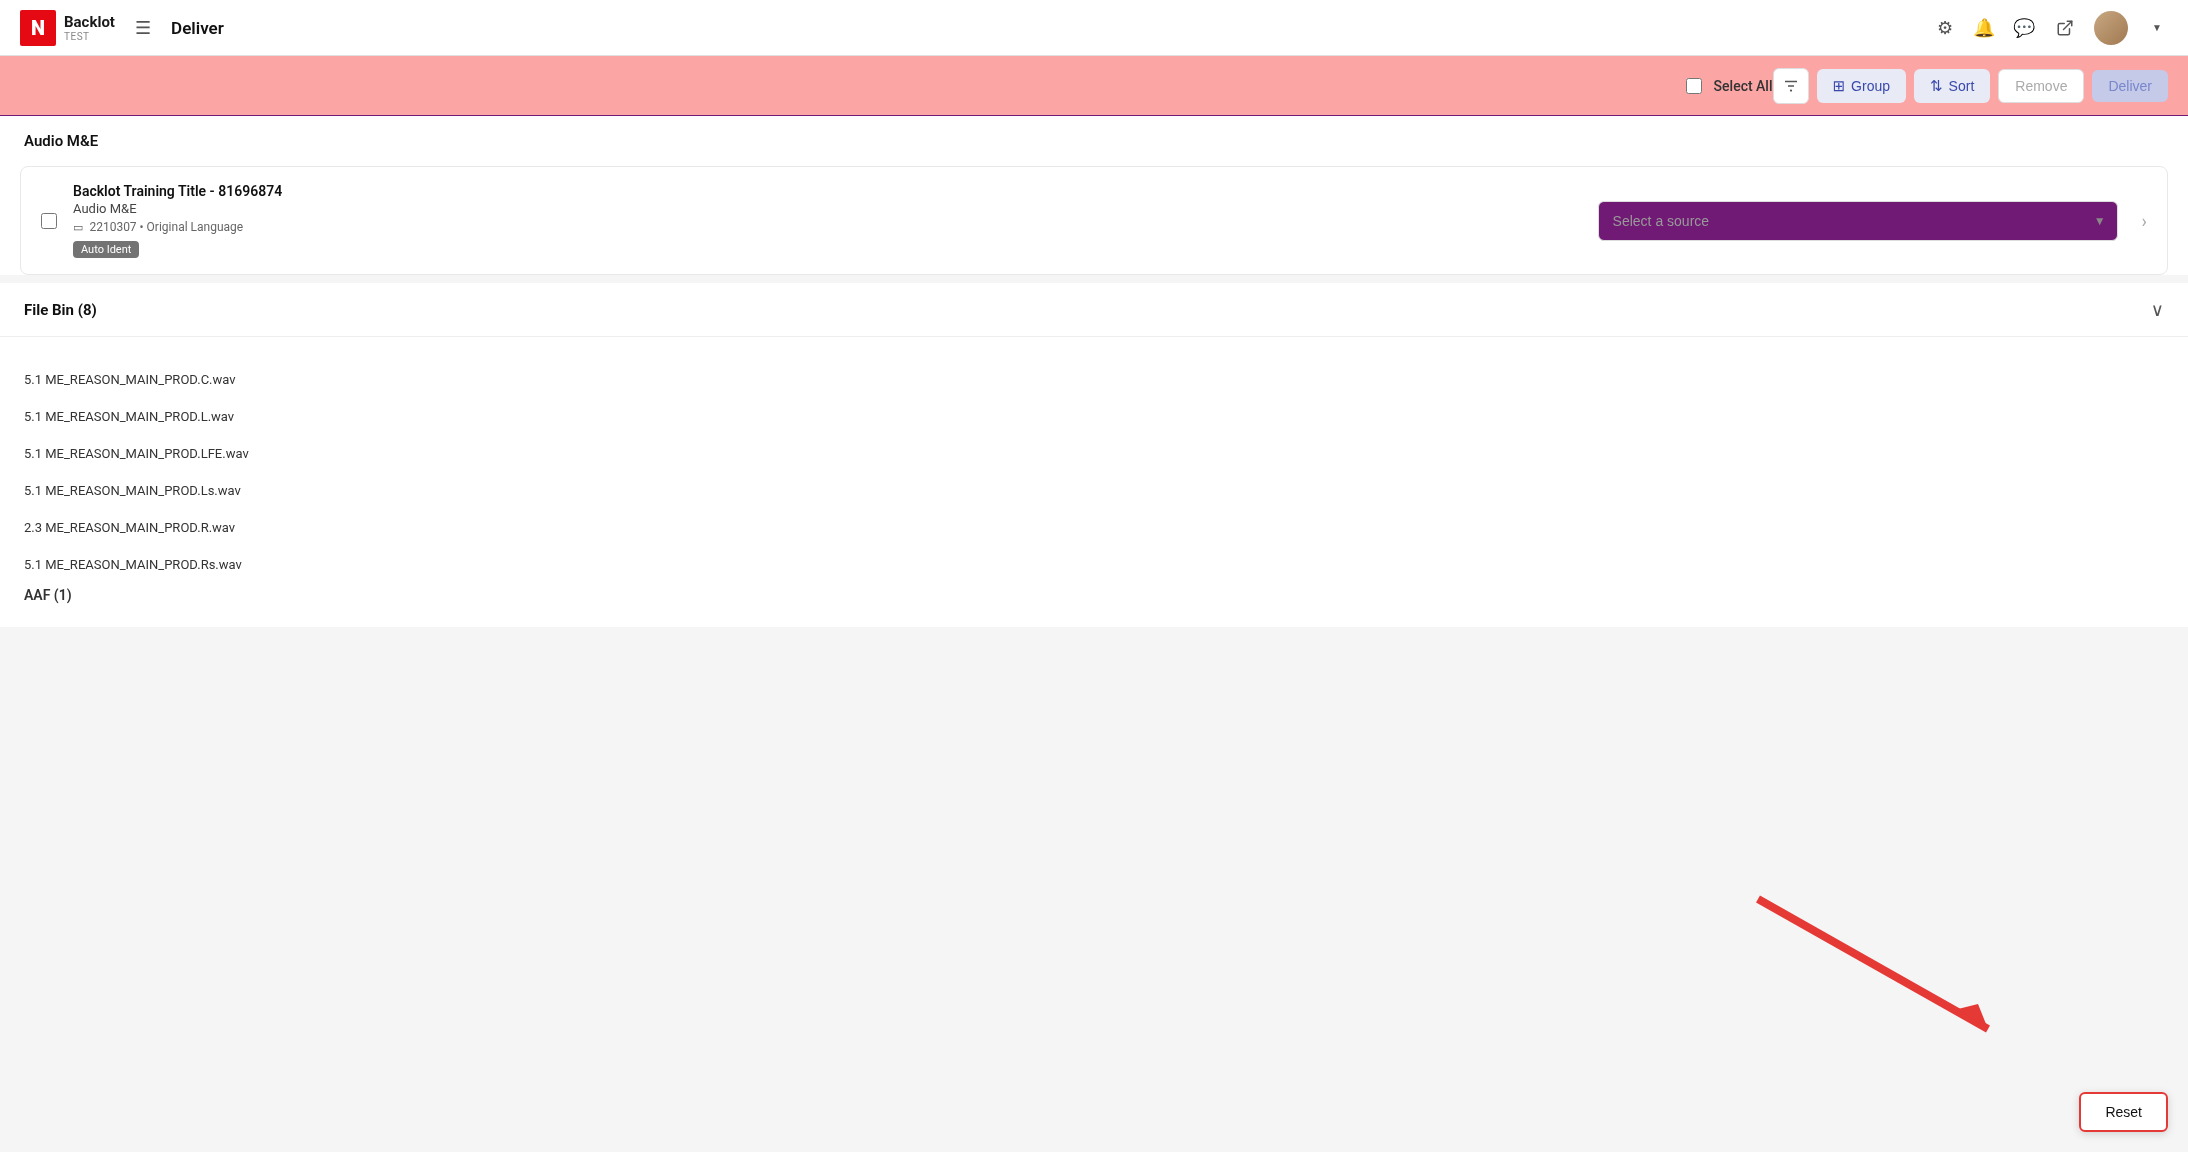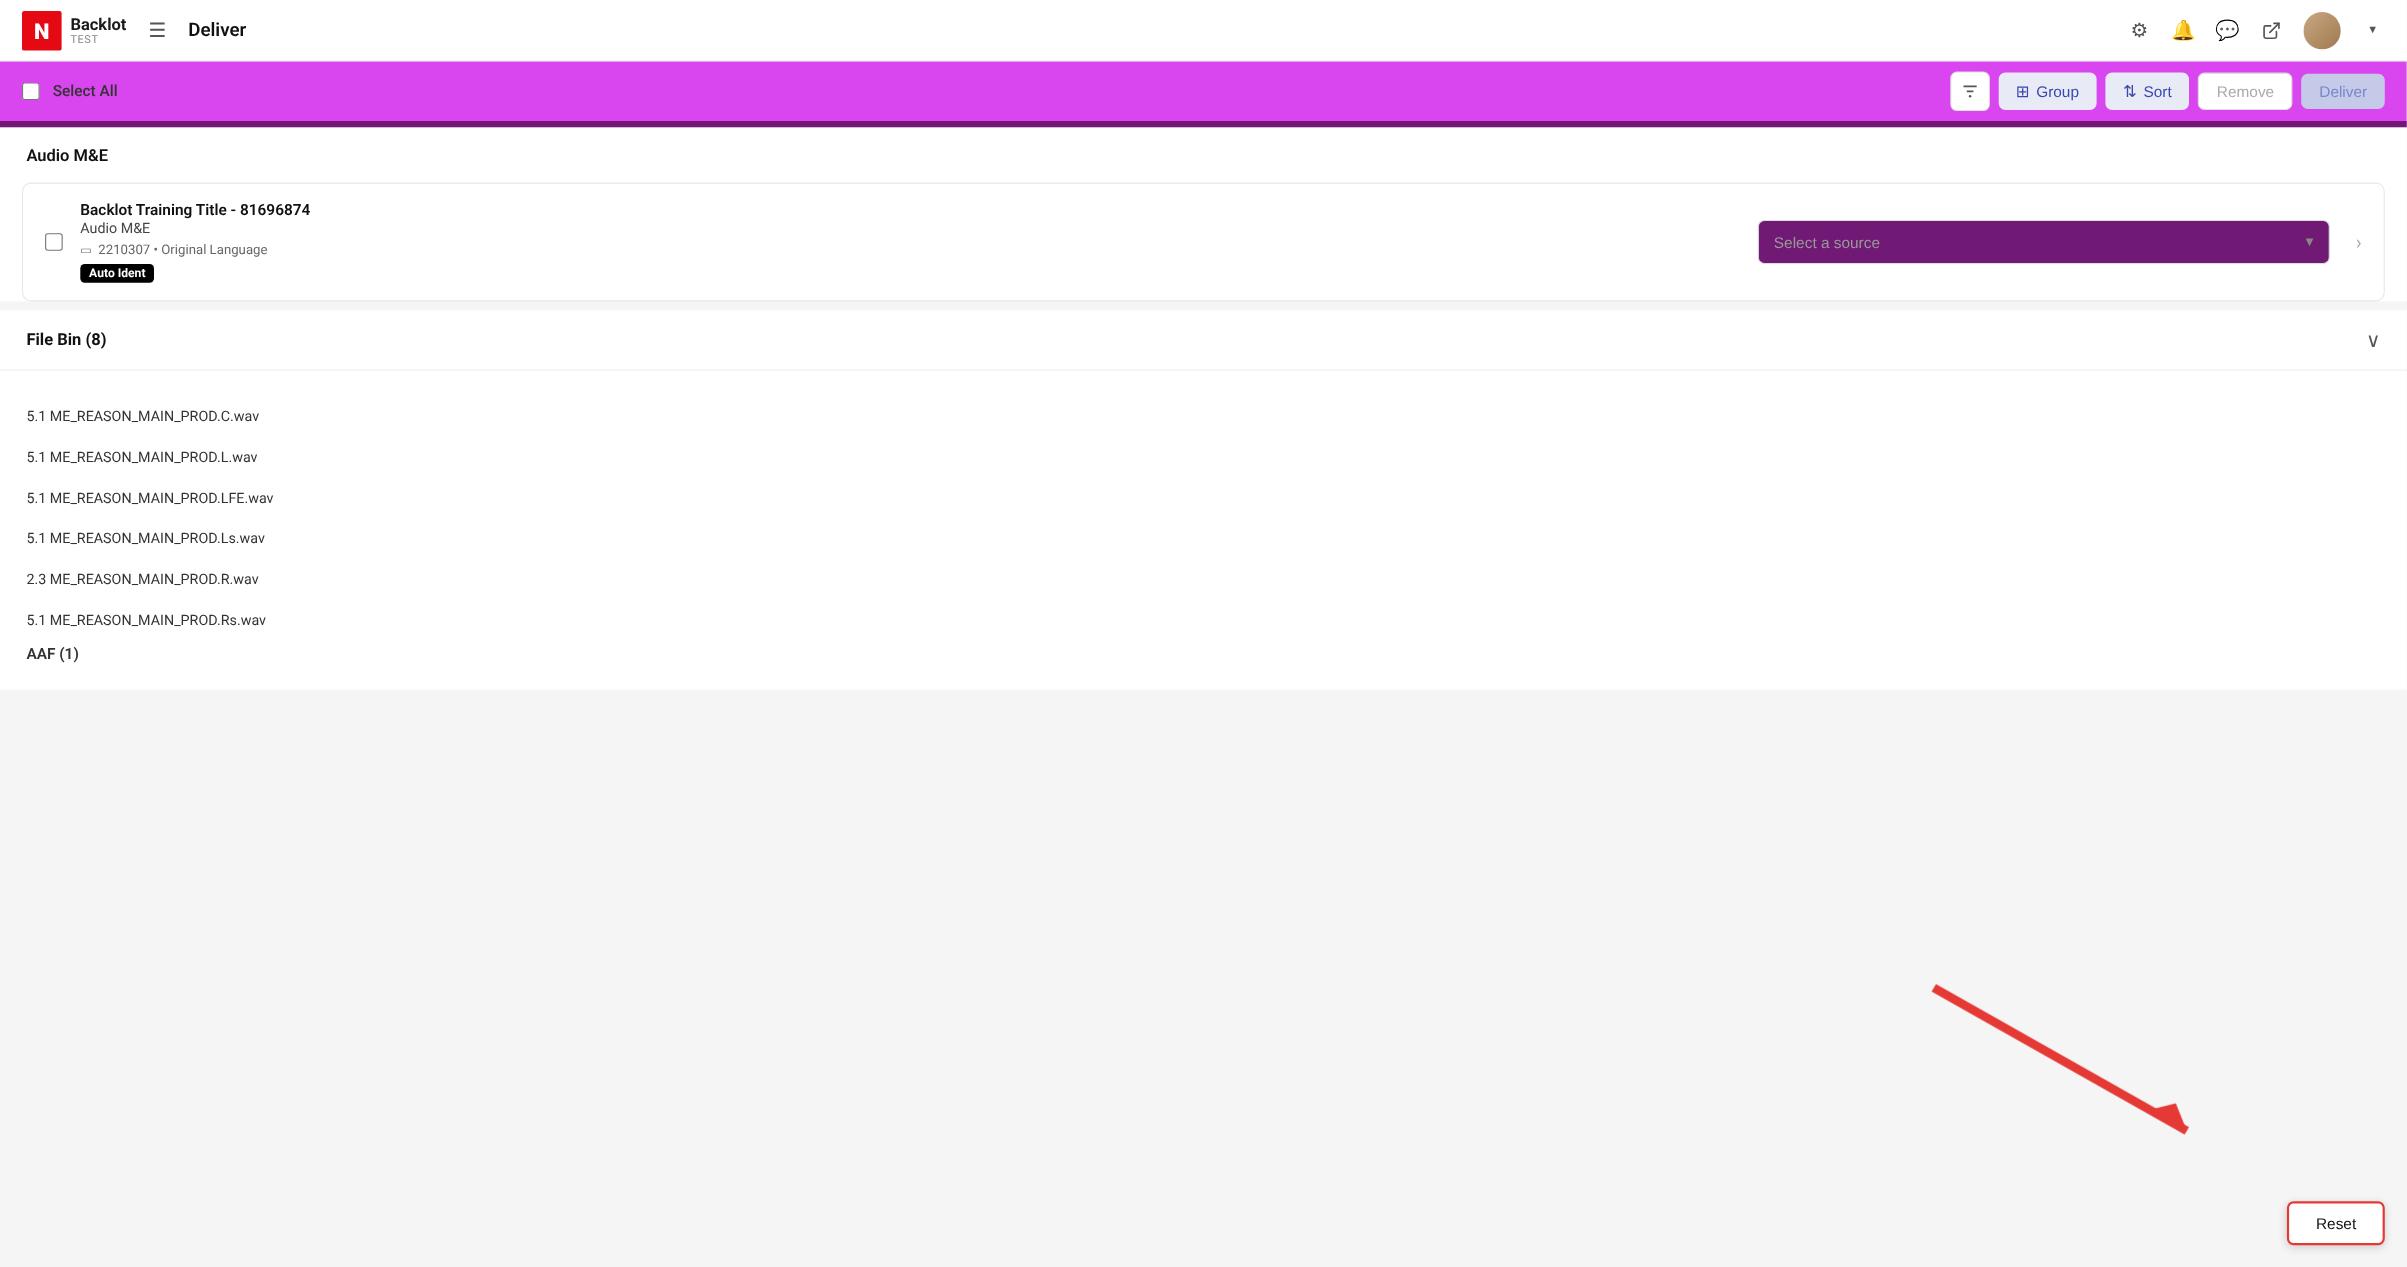--- a/index.html
+++ b/index.html
@@ -25,22 +25,22 @@
     .logo-subtitle { font-size: 10px; color: #888; text-transform: uppercase; letter-spacing: 0.5px; }
     .hamburger { font-size: 18px; color: #555; cursor: pointer; padding: 4px; }
     .header-page-title { font-size: 17px; font-weight: 600; color: #111; }
     .header-right { display: flex; align-items: center; gap: 18px; }
     .header-icon { width: 22px; height: 22px; color: #555; cursor: pointer; display: flex; align-items: center; justify-content: center; font-size: 18px; }
     .avatar { width: 34px; height: 34px; border-radius: 50%; background: #c8a882; overflow: hidden; cursor: pointer; }
     .avatar-img { width: 100%; height: 100%; object-fit: cover; background: #c8a882; }
 
     
     .toolbar {
-      display: flex; align-items: center; justify-content: space-between;
-      background: #d946ef; border-bottom: 6px solid #701a75;
+      display: flex; align-items: center; justify-content: flex-end;
+      background: #fca5a5; border-bottom: 1px solid #701a75;
       padding: 0 20px; height: 60px;
     }
     .toolbar-left { display: flex; align-items: center; gap: 12px; }
     .select-all-checkbox { width: 16px; height: 16px; cursor: pointer; accent-color: #5c6bc0; }
     .select-all-label { font-size: 14px; font-weight: 500; color: #333; cursor: pointer; }
     .toolbar-right { display: flex; align-items: center; gap: 8px; }
     .filter-icon-btn {
       width: 36px; height: 36px; border: 1px solid #ddd; border-radius: 6px;
       background: #fff; cursor: pointer; display: flex; align-items: center; justify-content: center;
       color: #555; font-size: 16px;
@@ -69,22 +69,22 @@
       background: #fff; border: 1px solid #e8e8e8; border-radius: 8px;
       margin: 8px 20px; padding: 16px 20px; gap: 16px;
     }
     .item-checkbox { width: 16px; height: 16px; flex-shrink: 0; accent-color: #5c6bc0; cursor: pointer; }
     .item-info { flex: 1; min-width: 0; }
     .item-title { font-weight: 600; font-size: 14px; color: #111; margin-bottom: 2px; }
     .item-subtitle { font-size: 13px; color: #444; margin-bottom: 4px; }
     .item-meta { display: flex; align-items: center; gap: 6px; font-size: 12px; color: #666; margin-bottom: 6px; }
     .meta-icon { font-size: 11px; }
     .badge-auto {
-      display: inline-block; background: #000000; color: #fff;
-      font-size: 11px; font-weight: 700; padding: 2px 8px; border-radius: 4px;
+      display: inline-block; background: #737373; color: #fff;
+      font-size: 11px; font-weight: 400; padding: 2px 8px; border-radius: 4px;
     }
     .source-select-wrapper {
       flex: 1; max-width: 520px;
     }
     .source-select {
       width: 100%; height: 40px; border: 1px solid #ddd; border-radius: 6px;
       padding: 0 36px 0 14px; font-size: 14px; color: #999; background: #701a75;
       appearance: none; cursor: pointer;
     }
     .source-select-container { position: relative; }

